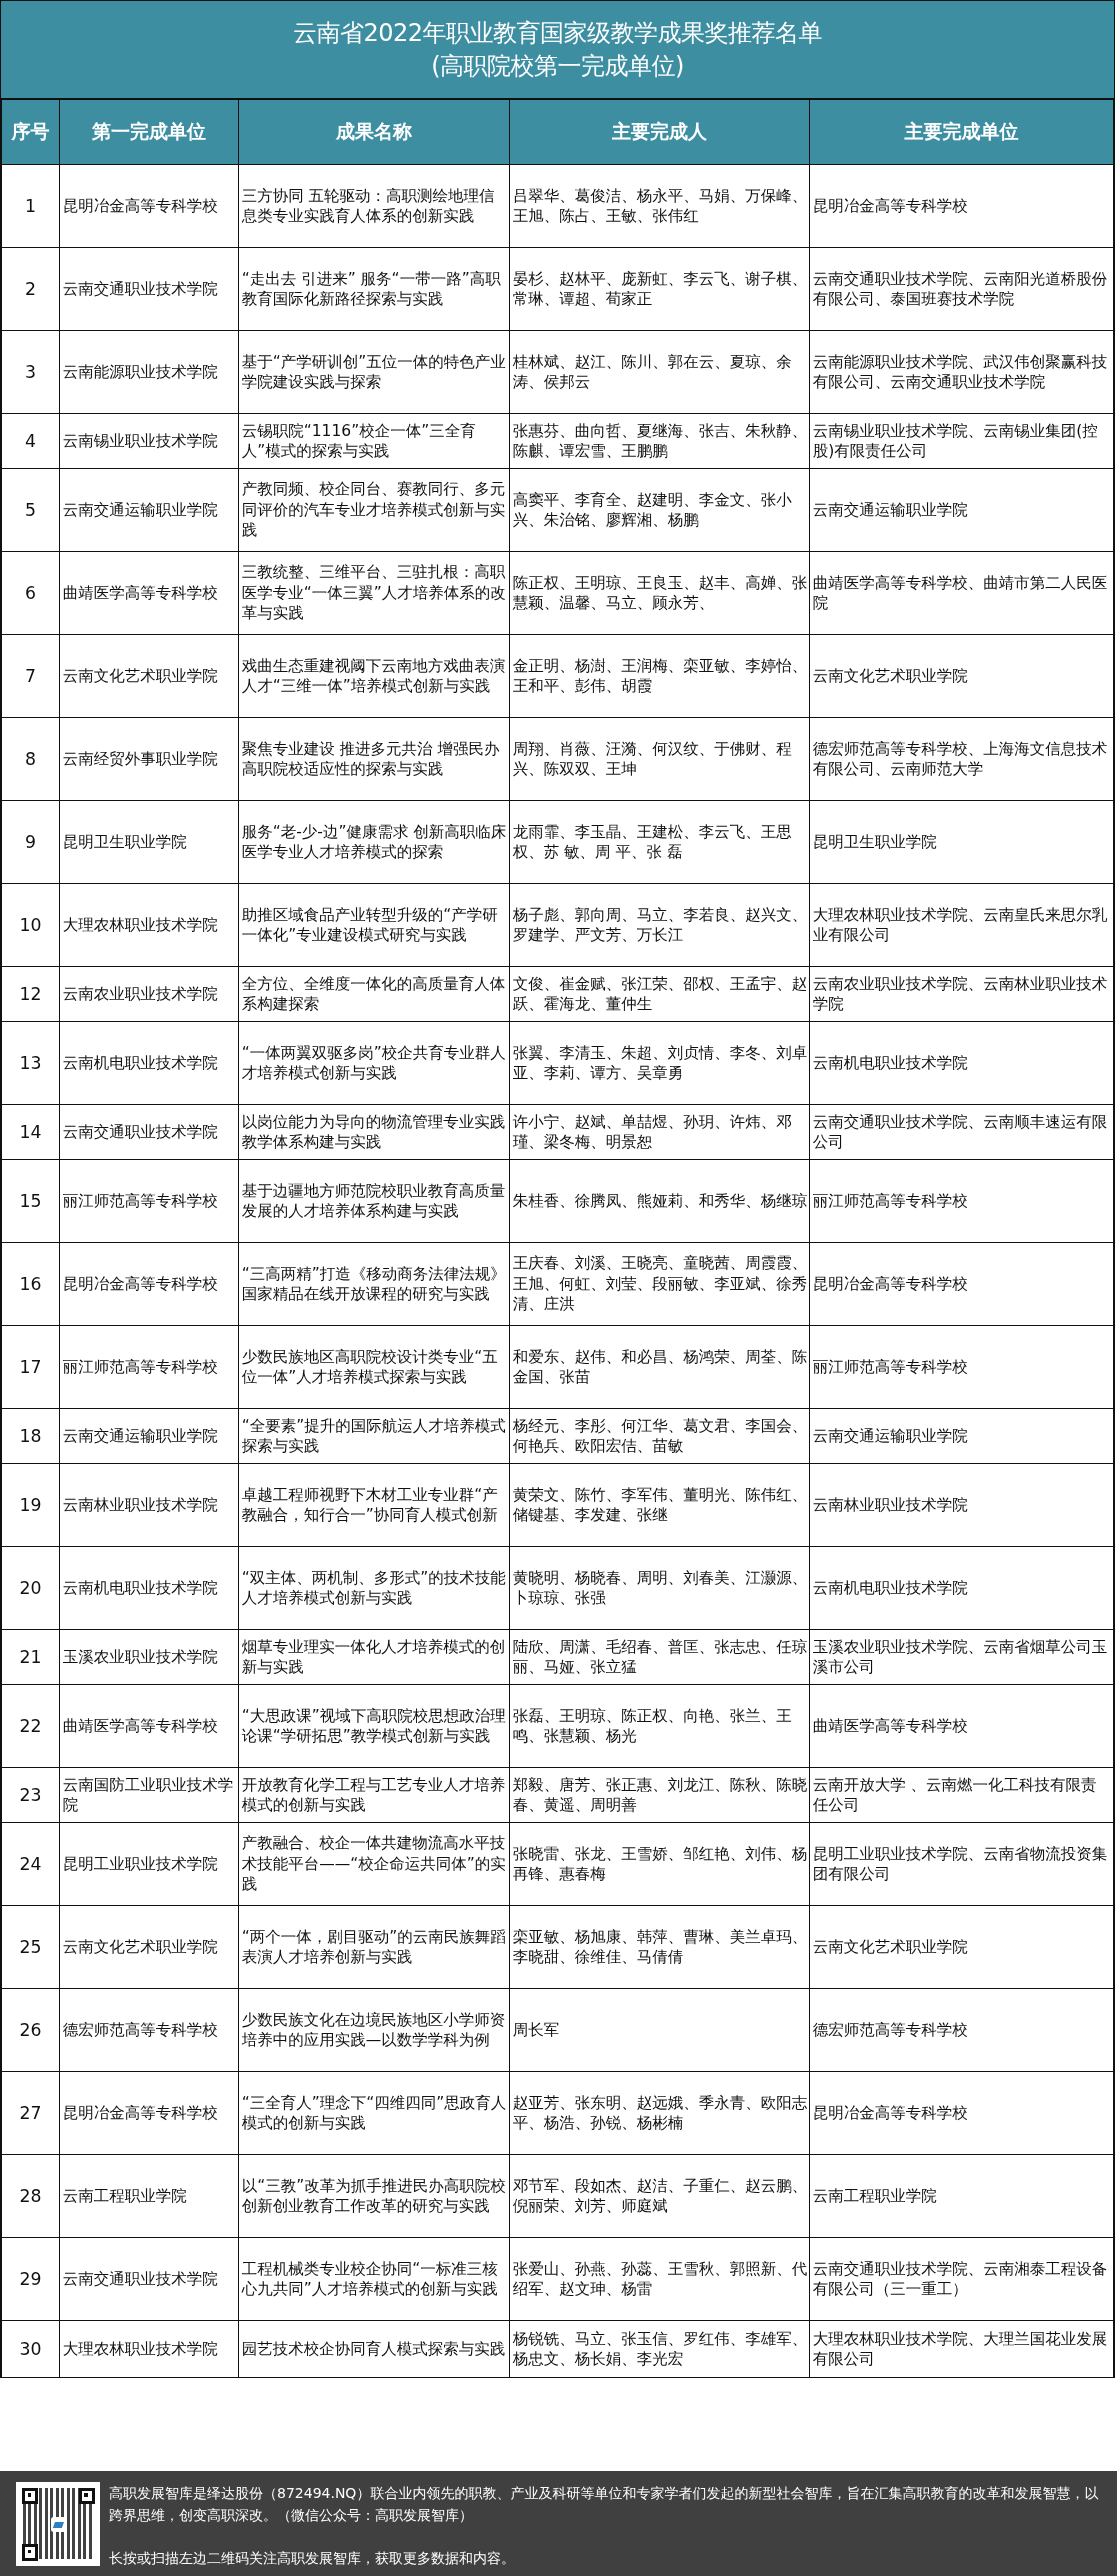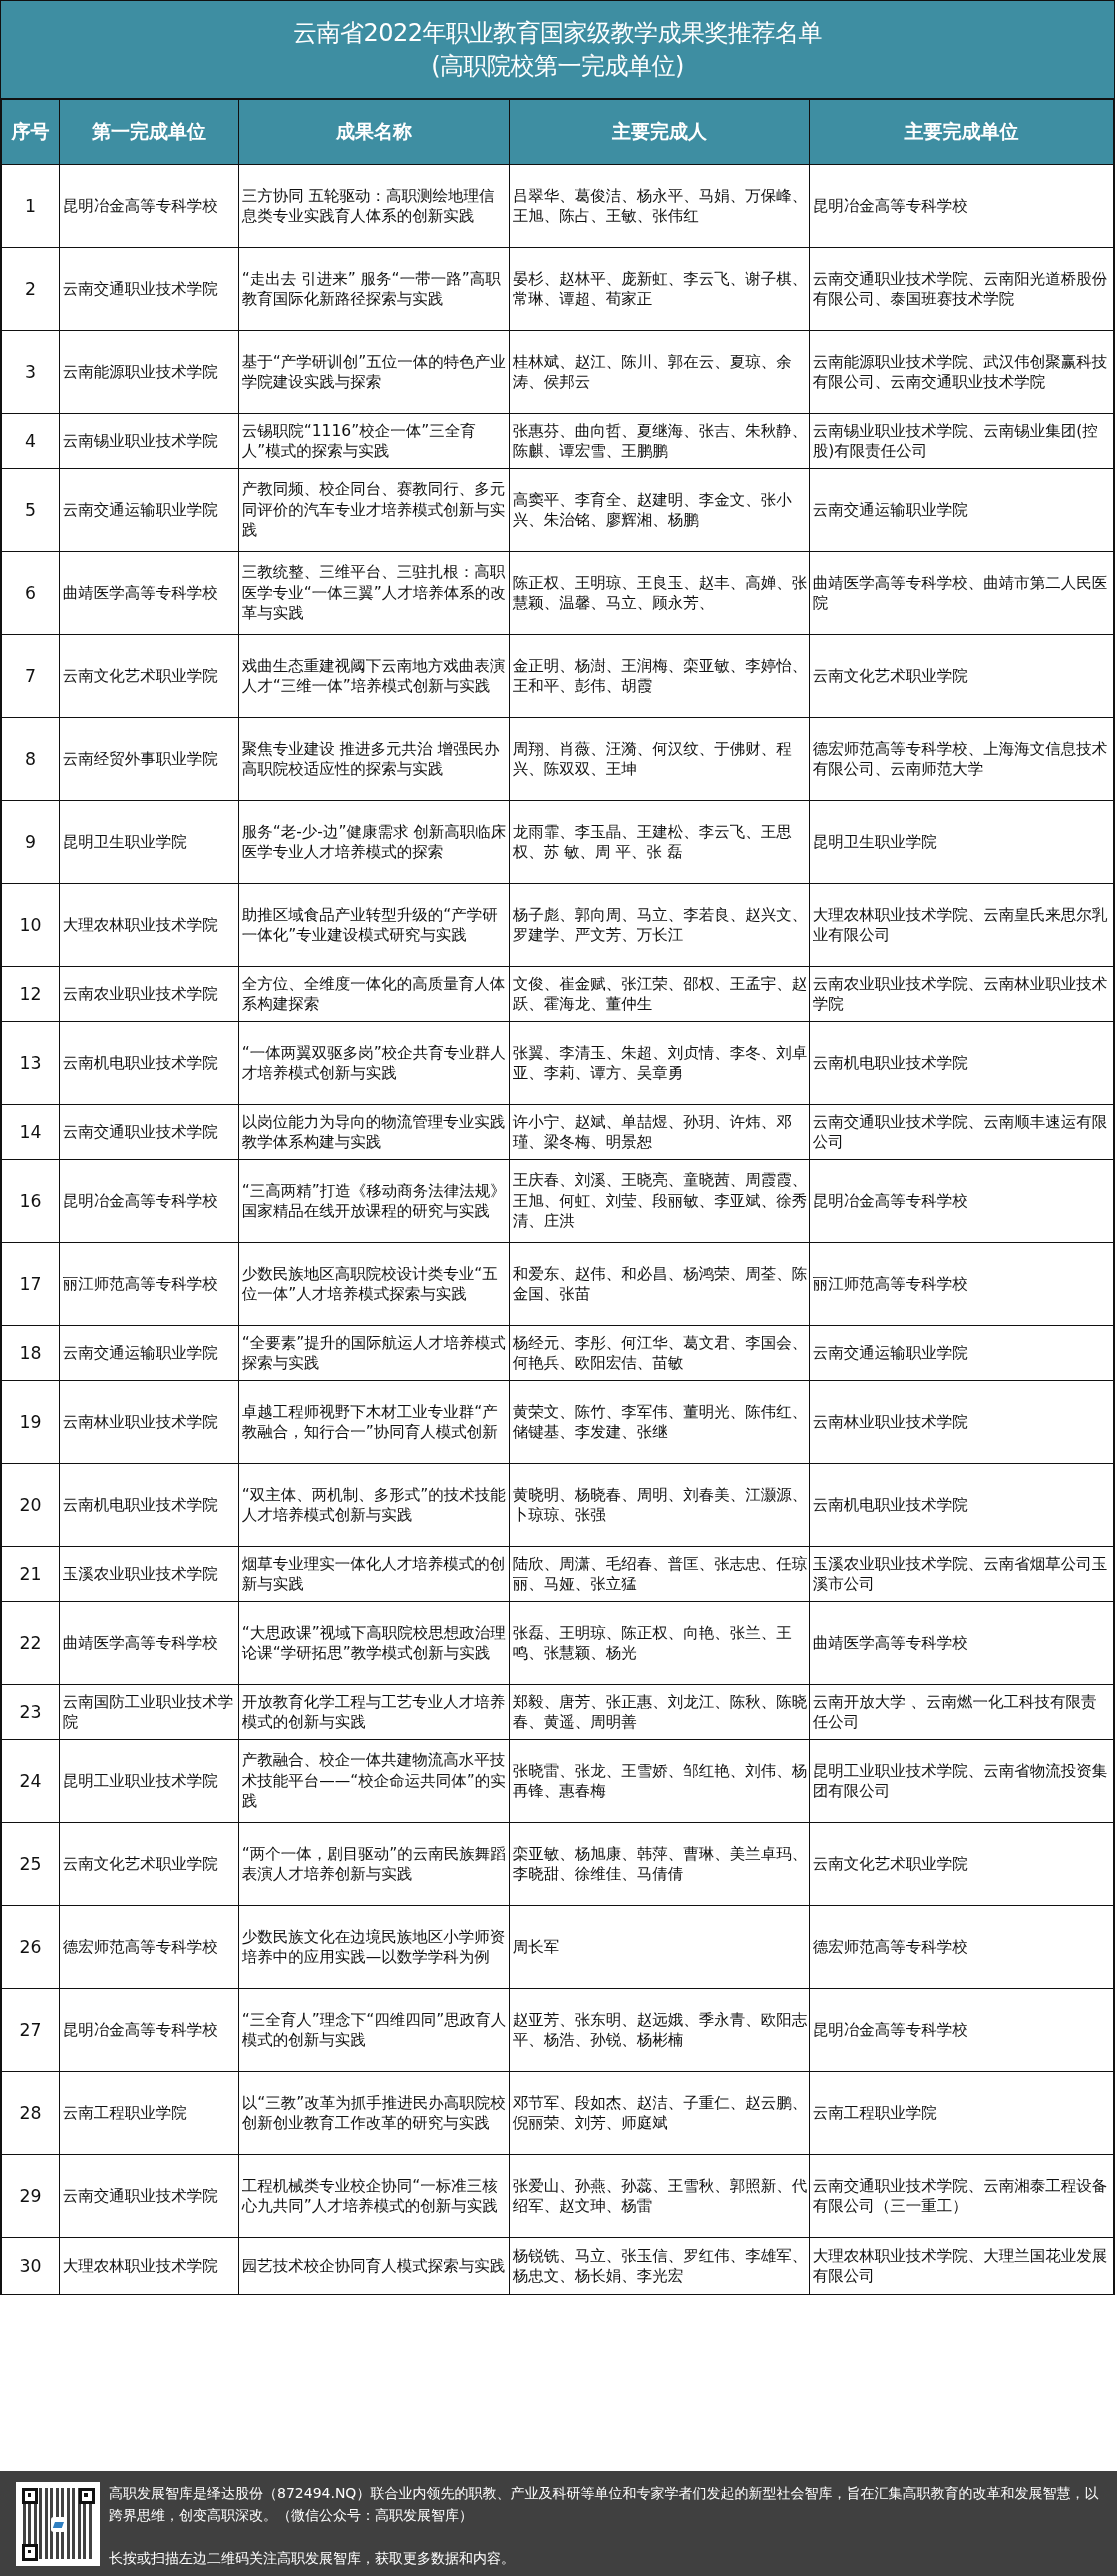--- a/index.html
+++ b/index.html
@@ -153,20 +153,27 @@
           <td>云南机电职业技术学院</td>
         </tr>
         <tr class="short">
           <td class="num">14</td>
           <td>云南交通职业技术学院</td>
           <td>以岗位能力为导向的物流管理专业实践教学体系构建与实践</td>
           <td>许小宁、赵斌、单喆煜、孙玥、许炜、邓瑾、梁冬梅、明景恕</td>
           <td>云南交通职业技术学院、云南顺丰速运有限公司</td>
         </tr>
         <tr class="tall">
+          <td class="num">15</td>
+          <td>丽江师范高等专科学校</td>
+          <td>基于边疆地方师范院校职业教育高质量发展的人才培养体系构建与实践</td>
+          <td>朱桂香、徐腾凤、熊娅莉、和秀华、杨继琼</td>
+          <td>丽江师范高等专科学校</td>
+        </tr>
+        <tr class="tall">
           <td class="num">16</td>
           <td>昆明冶金高等专科学校</td>
           <td>“三高两精”打造《移动商务法律法规》国家精品在线开放课程的研究与实践</td>
           <td>王庆春、刘溪、王晓亮、童晓茜、周霞霞、王旭、何虹、刘莹、段丽敏、李亚斌、徐秀清、庄洪</td>
           <td>昆明冶金高等专科学校</td>
         </tr>
         <tr class="tall">
           <td class="num">17</td>
           <td>丽江师范高等专科学校</td>
           <td>少数民族地区高职院校设计类专业“五位一体”人才培养模式探索与实践</td>

